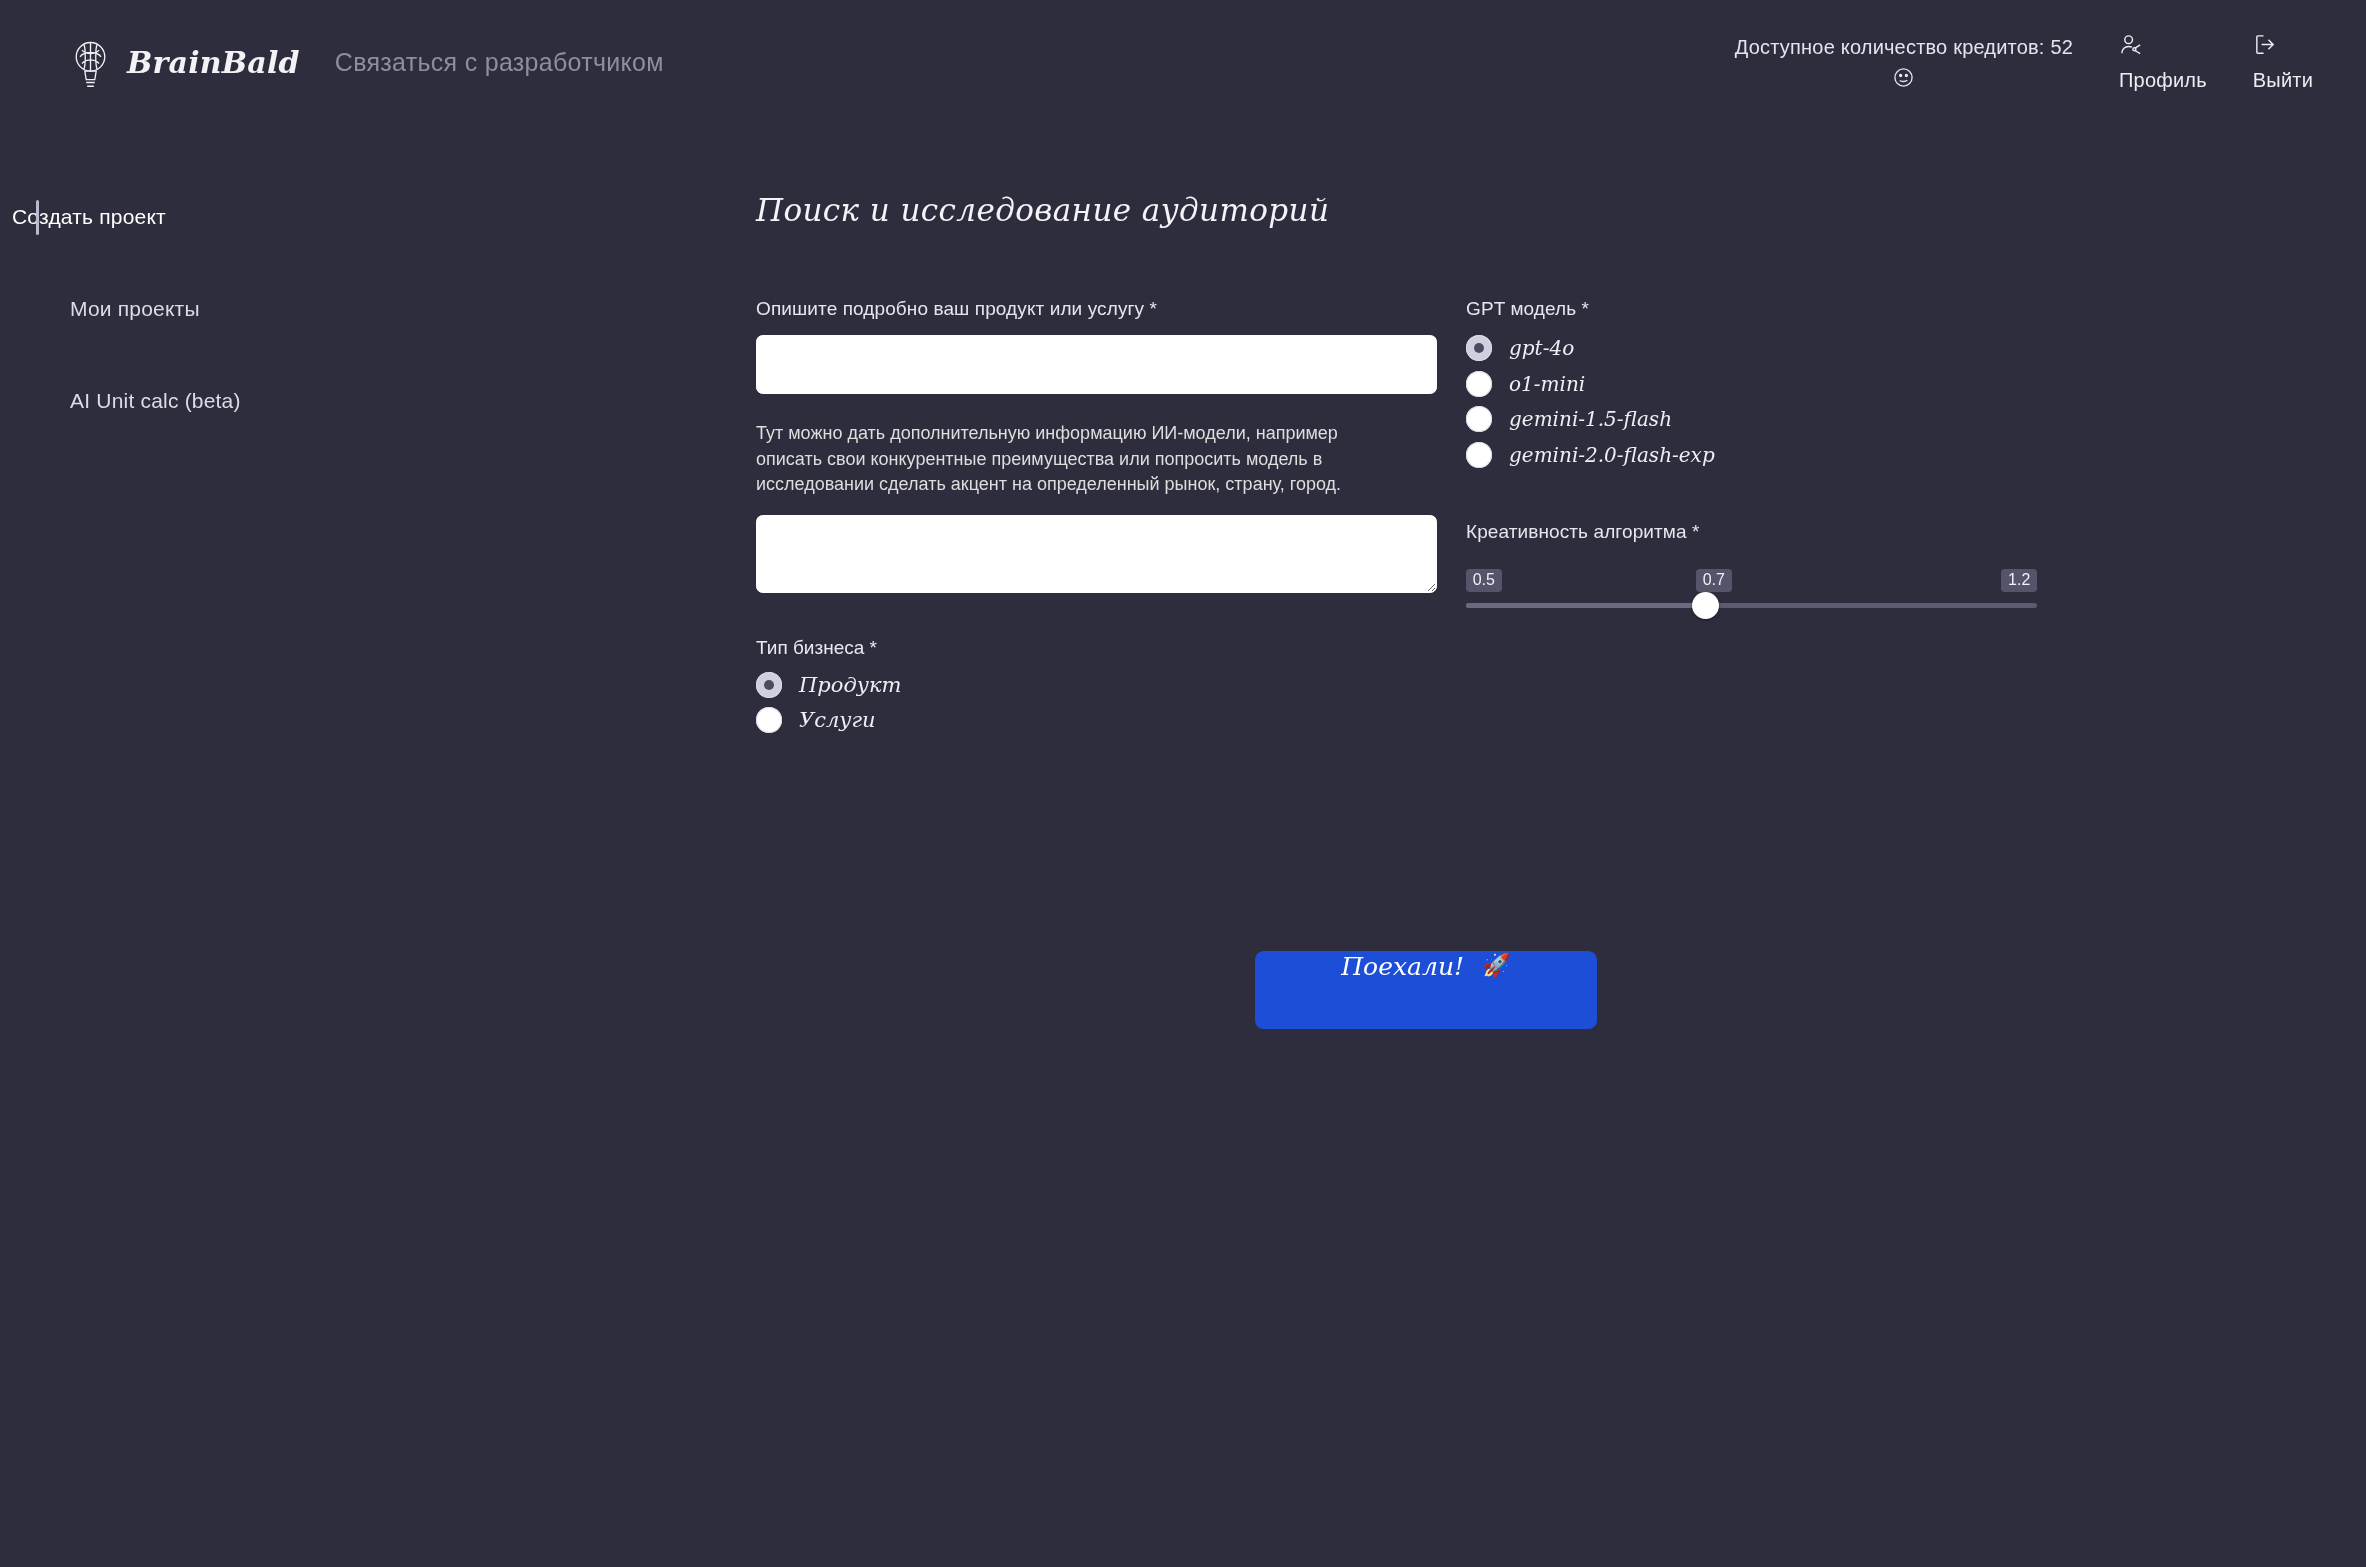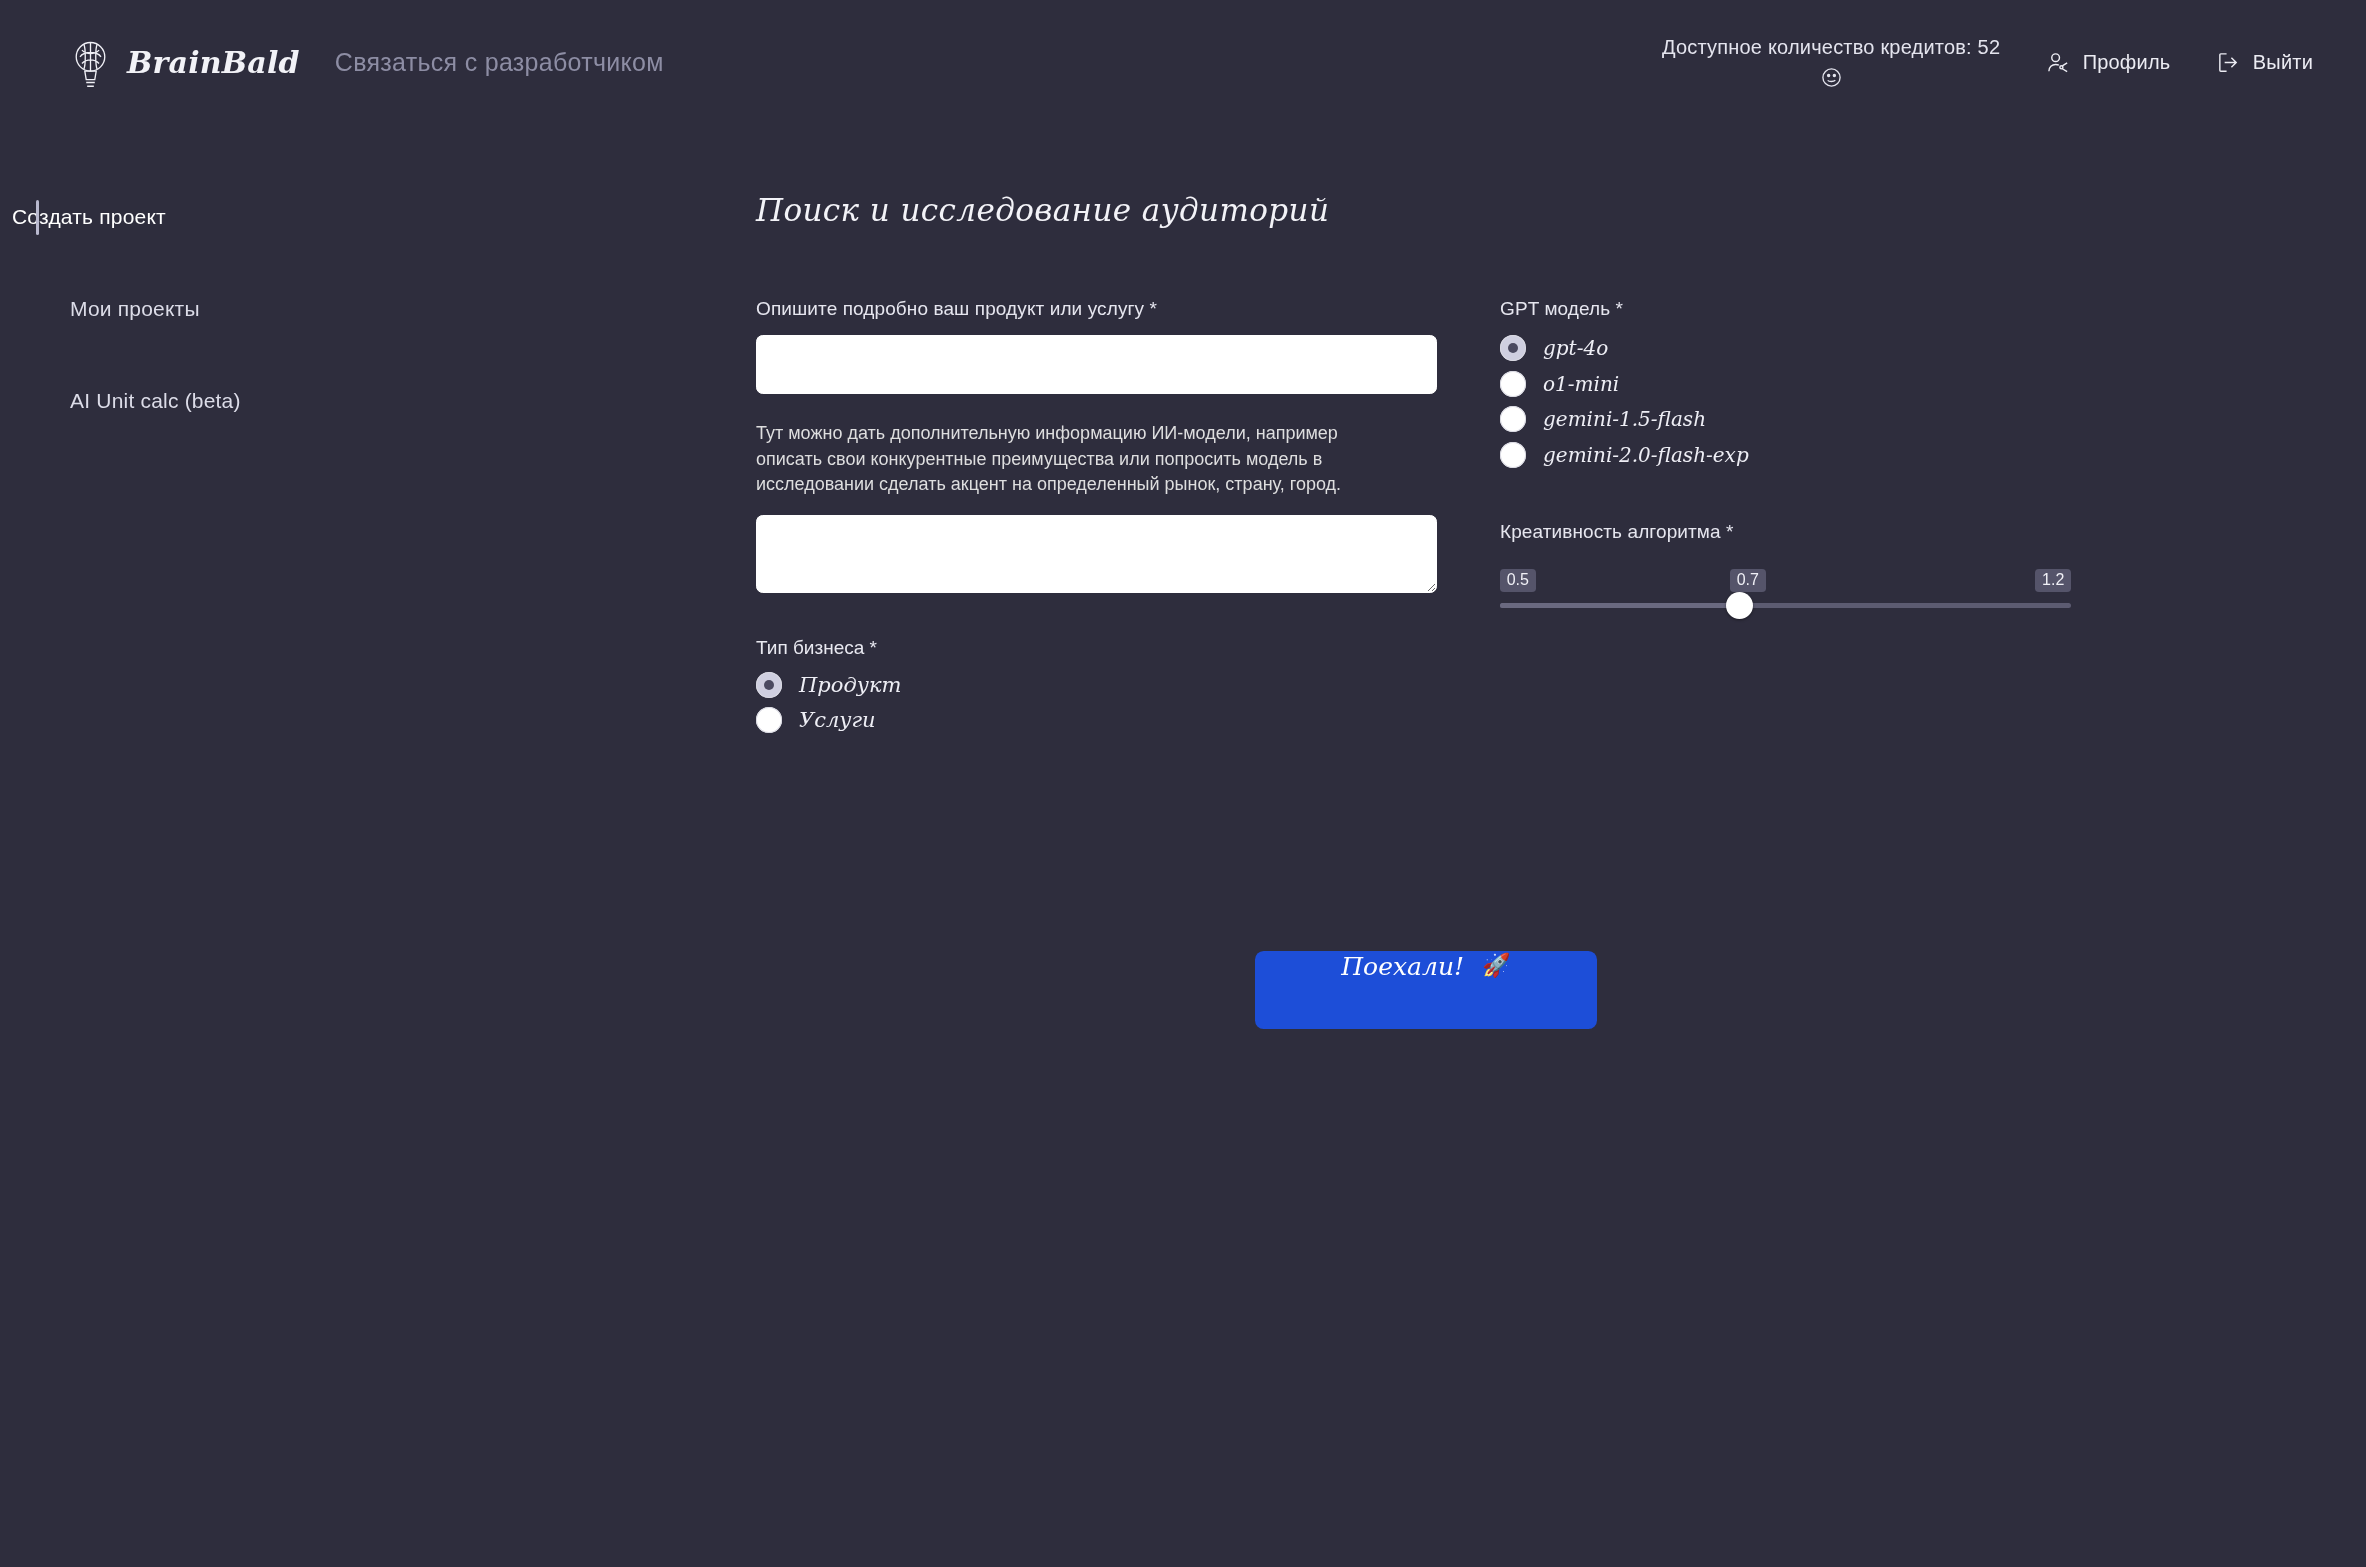--- a/index.html
+++ b/index.html
@@ -69,26 +69,27 @@
     gap: 8.6px;
     letter-spacing: 0.2px;
     flex-direction: column;
   }
   .credits .smiley {
     display: inline-block;
     width: 21px; height: 21px;
   }
   .header-link {
     display: flex;
-    align-items: center;
+    align-items: flex-start;
     gap: 11.4px;
     font-size: 20px;
     color: #ececf3;
     cursor: pointer;
     letter-spacing: 0.2px;
+    flex-direction: column;
   }
   .header-link svg { display: block; }
 
   
   .sidebar {
     position: absolute;
     top: 190px;
     left: 0;
     width: 361px;
   }
@@ -125,21 +126,21 @@
     font-family: "DejaVu Serif", serif;
     font-style: italic;
     font-size: 31px;
     font-weight: 400;
     color: #f3f3f8;
     letter-spacing: 0.4px;
     margin: 0 0 70px 0;
   }
   .cols {
     display: flex;
-    gap: 63px;
+    gap: 29px;
     align-items: flex-start;
   }
   .col-left { width: 681px; }
   .col-right { width: 681px; }
 
   .field-label {
     font-size: 19px;
     color: #e6e6ef;
     margin-bottom: 15px;
     letter-spacing: 0.1px;

